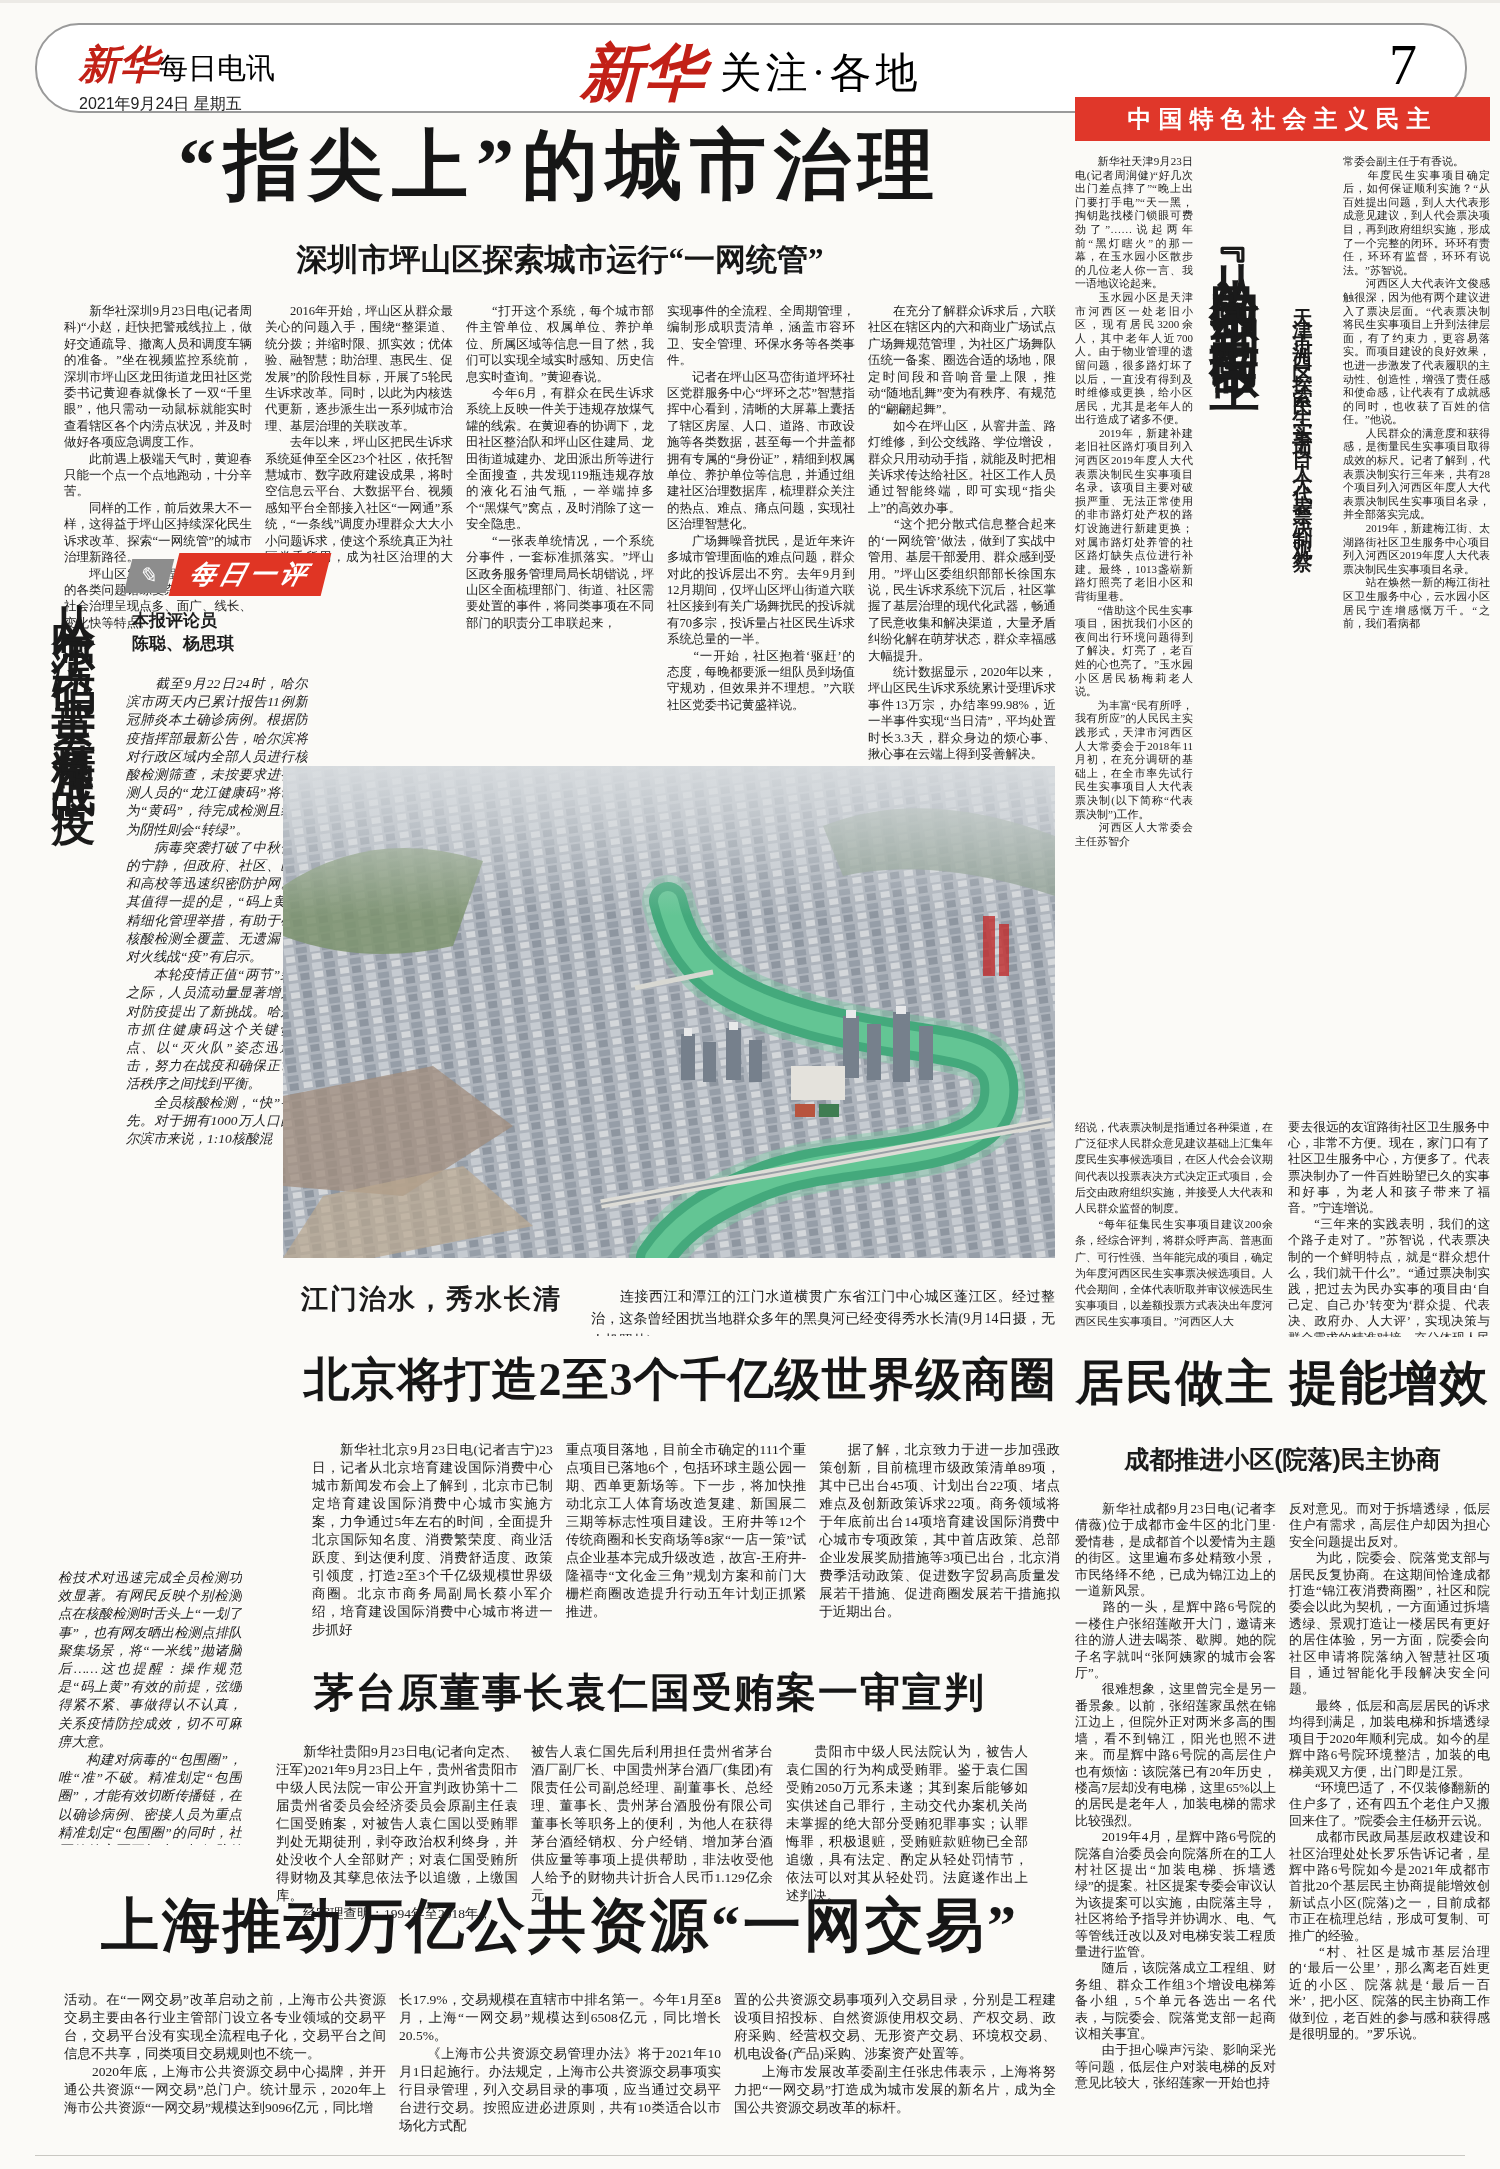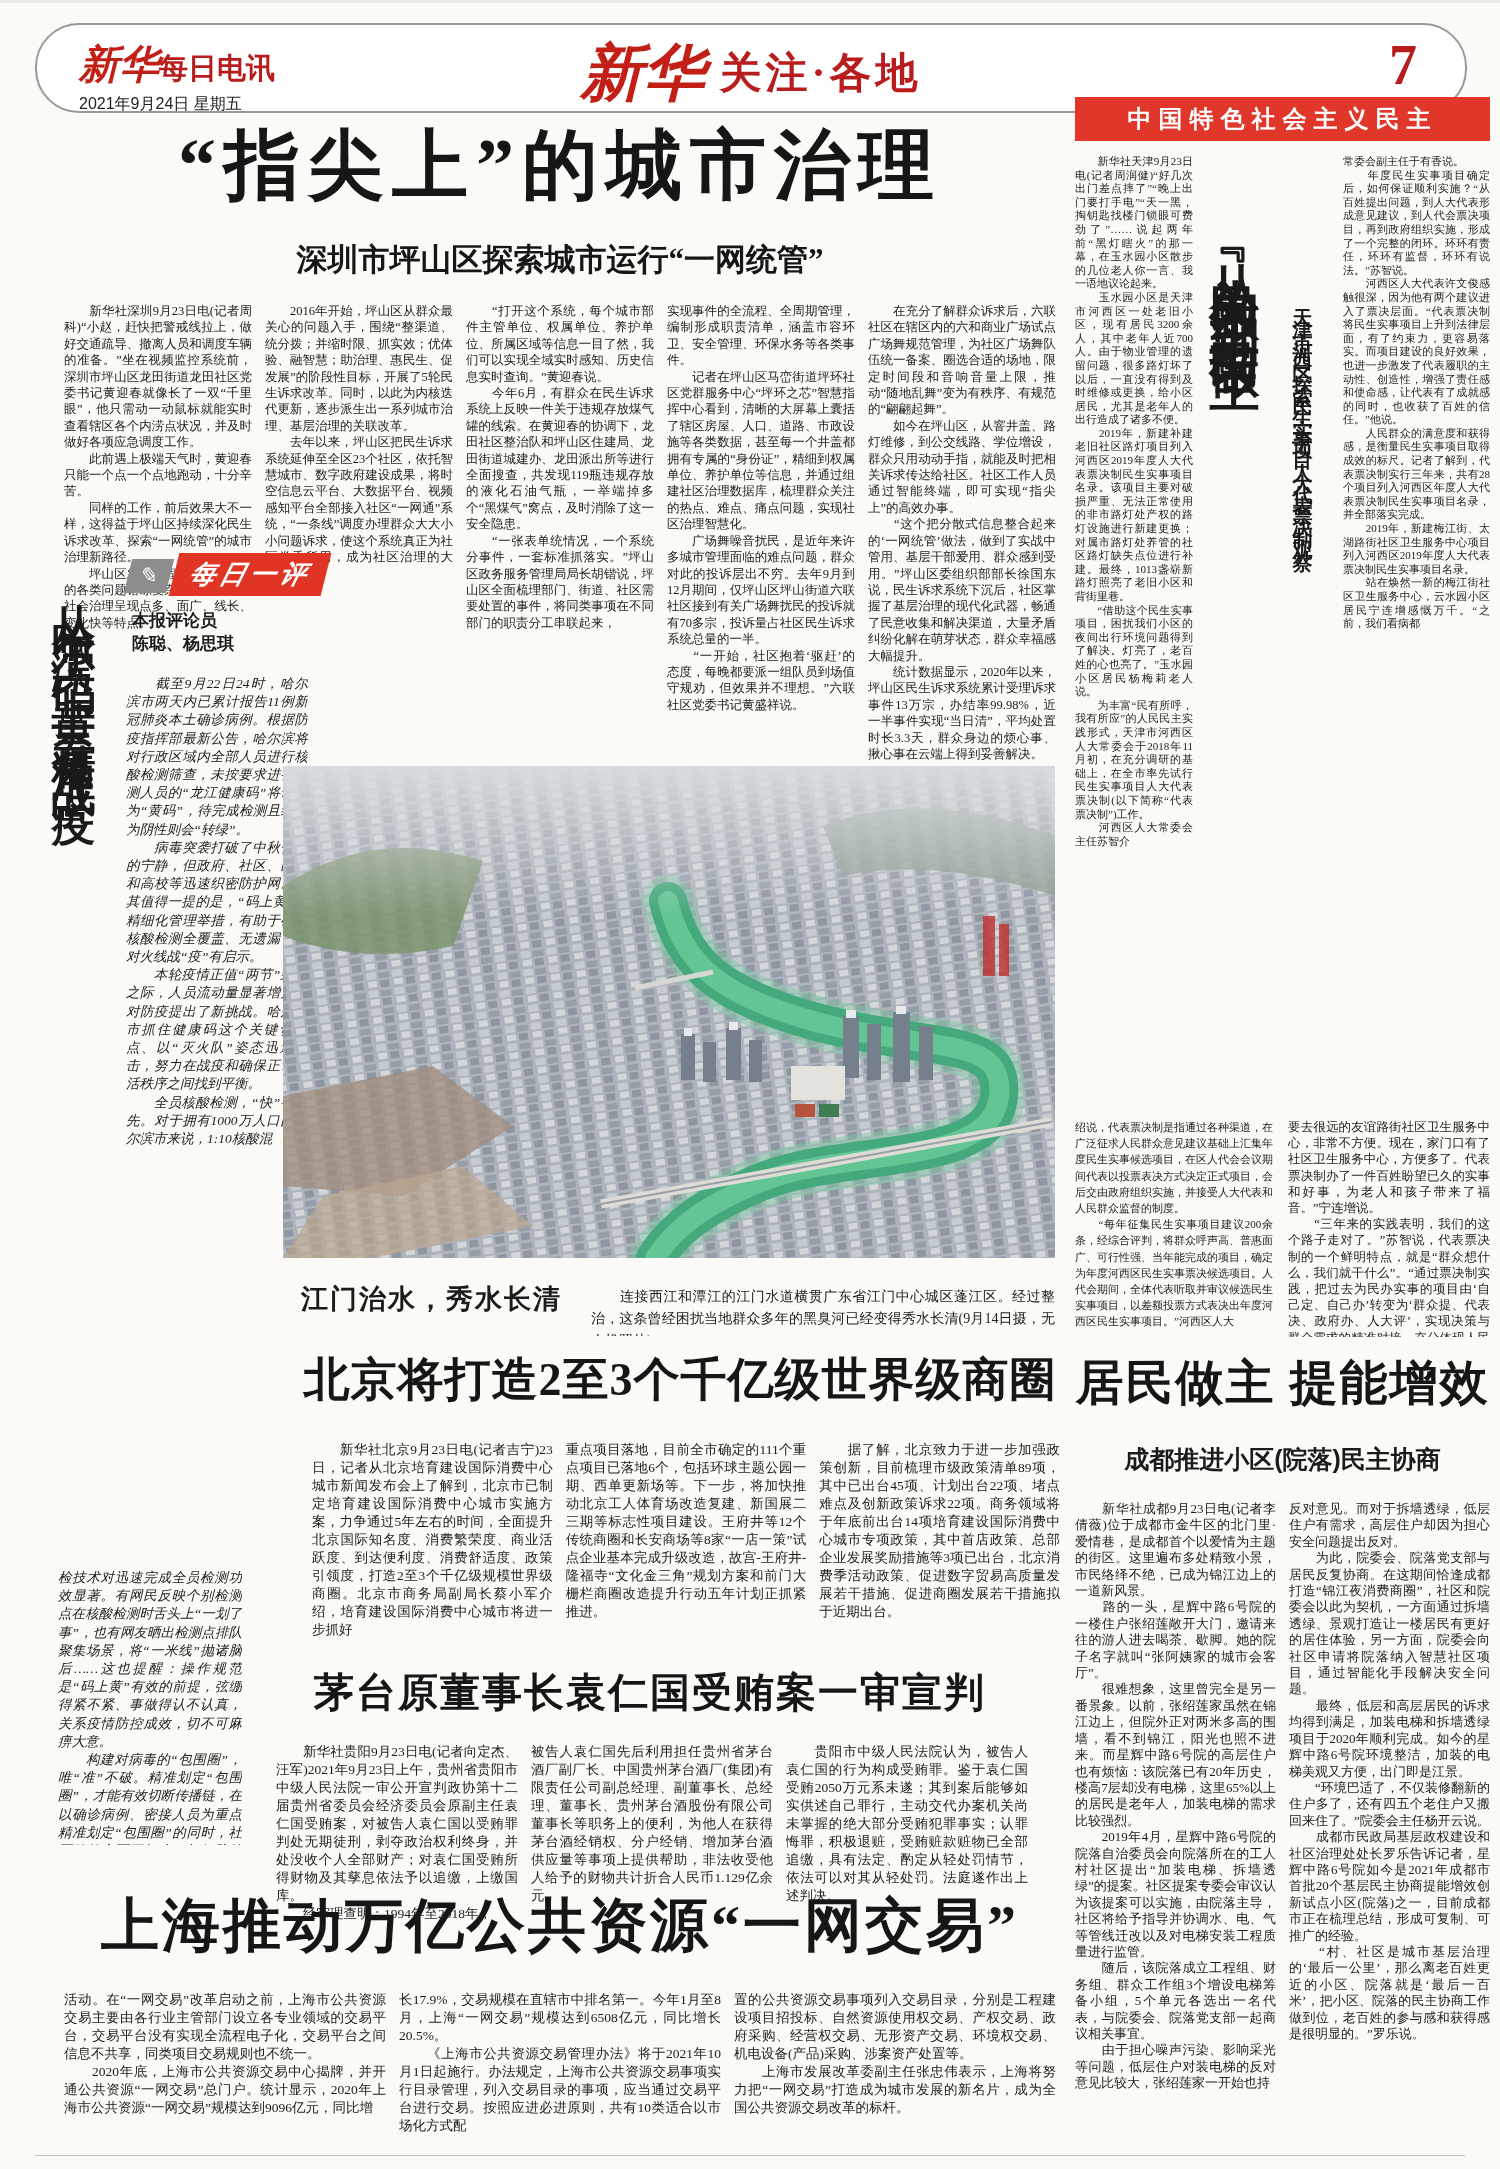--- a/index.html
+++ b/index.html
@@ -5,21 +5,21 @@
   html,body{margin:0;padding:0;background:#dcdad5;}
   .page{position:relative;width:1500px;height:2169px;margin:0 auto;background:#fbfaf7;
         font-family:"Liberation Serif","DejaVu Serif",serif;color:#1b1b1b;overflow:hidden;
         border-top:3px solid #eceae6;border-bottom:3px solid #eceae6;}
   .abs{position:absolute;}
   .jt{text-align:justify;text-justify:inter-ideograph;white-space:pre-line;overflow:hidden;}
   .serifb{font-family:"Liberation Serif","DejaVu Serif",serif;font-weight:bold;}
   
   .mast{left:35px;top:20px;width:1428px;height:86px;border:2px solid #9a9a9a;border-radius:44px;background:#fff;}
   .logo-script{font-style:italic;font-weight:bold;color:#c22017;}
-  .brand-red{color:#b91c1c;font-weight:bold;}
+  .brand-red{color:#000000;font-weight:normal;}
   
   .h-main{font-weight:bold;color:#161616;text-align:center;}
   
   .vert{writing-mode:vertical-rl;text-orientation:upright;font-weight:bold;color:#1a1a1a;}
   
   .ital{font-style:italic;}
   .badge-gray{display:inline-block;background:#8d8d8d;color:#fff;transform:skewX(-14deg);
               padding:4px 12px;font-size:22px;}
   .badge-red{display:inline-block;background:#e03524;color:#fff;transform:skewX(-14deg);
              padding:4px 16px;font-size:26px;font-weight:bold;font-style:italic;letter-spacing:4px;}

